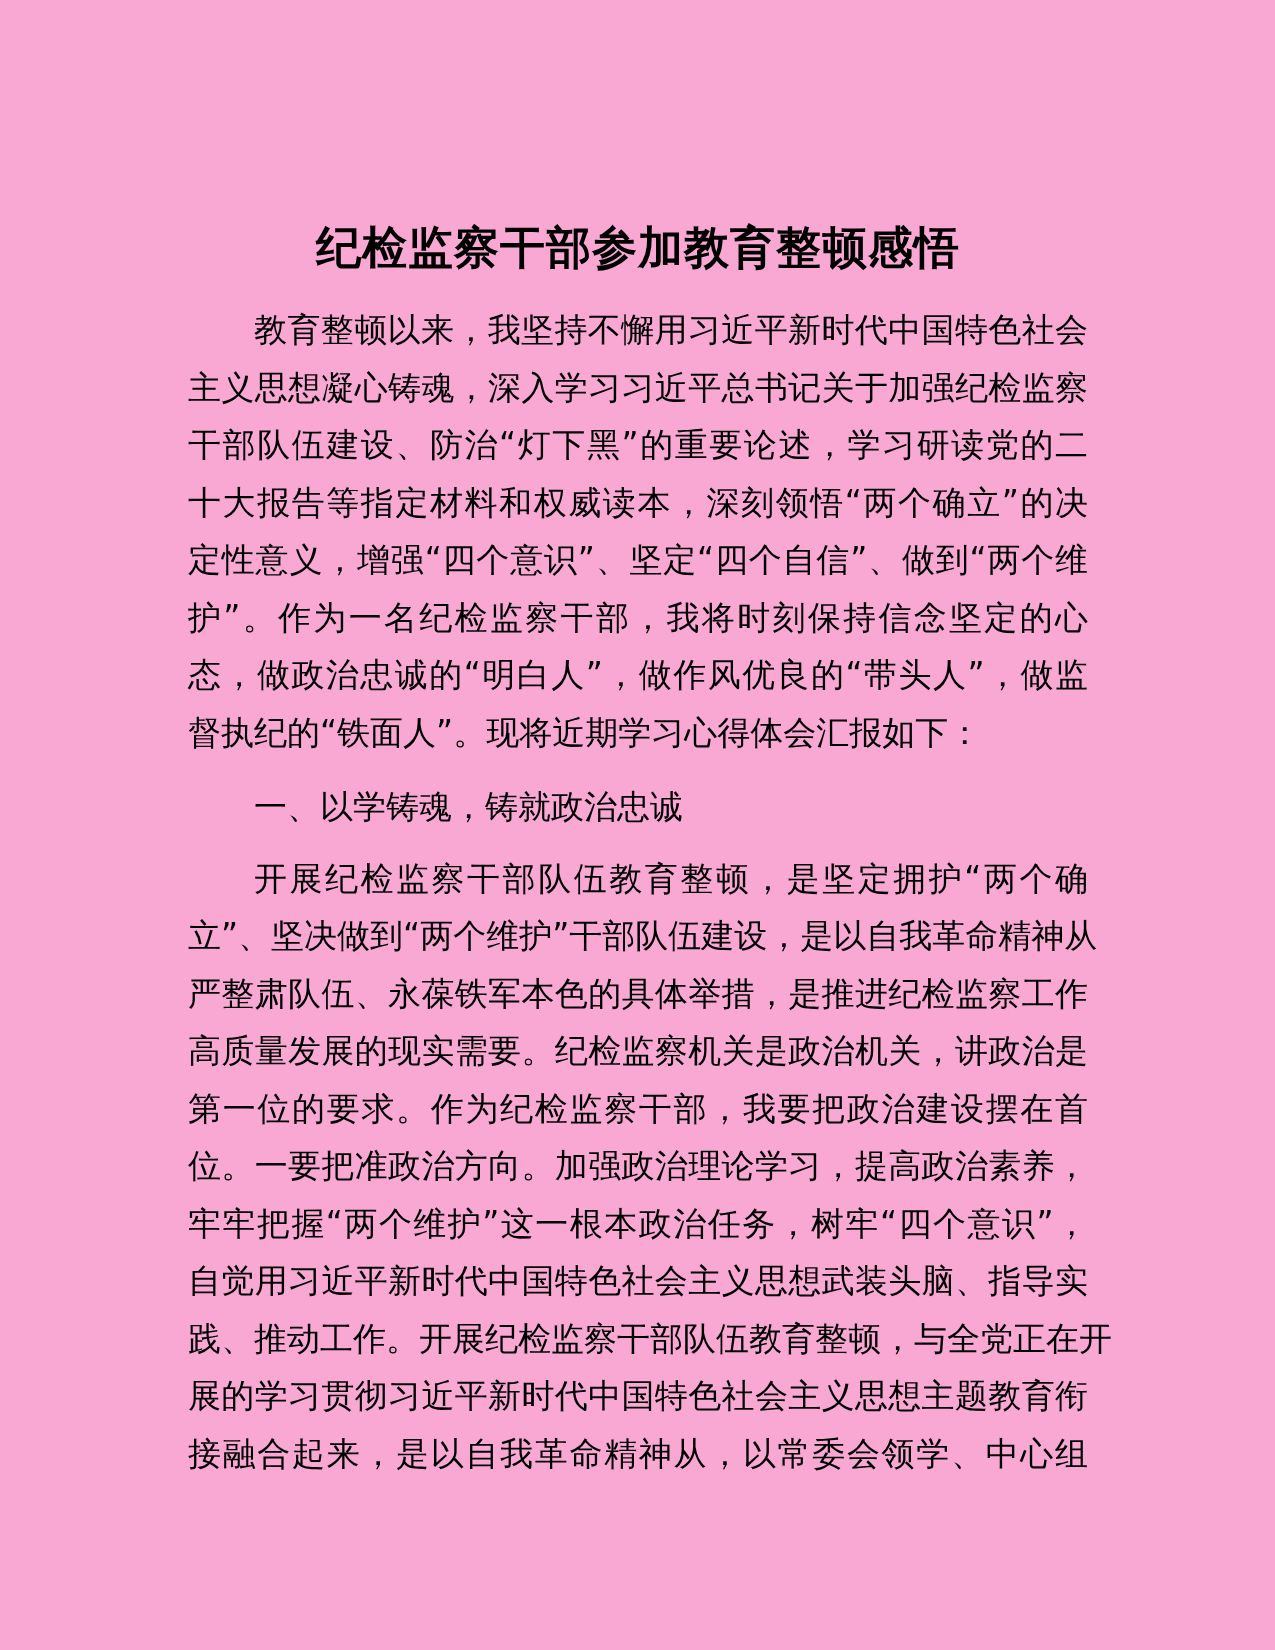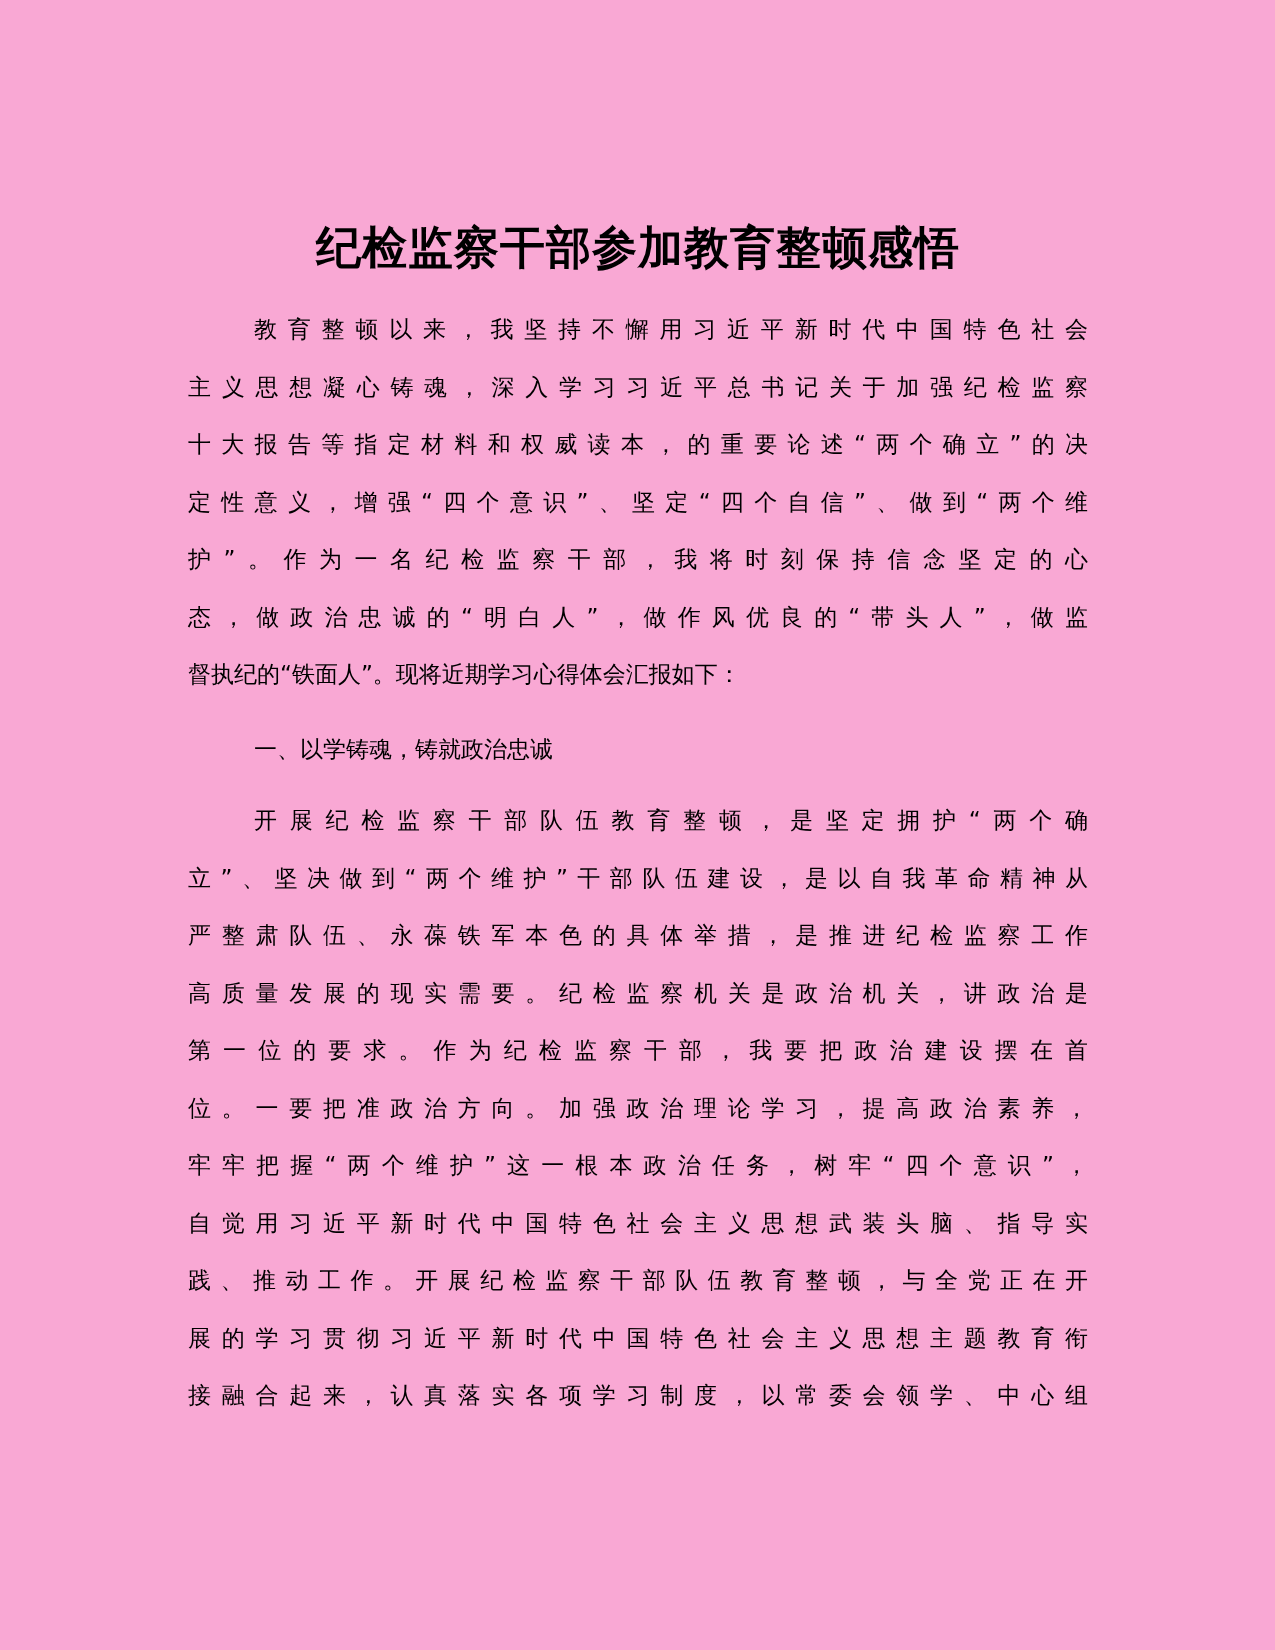--- a/index.html
+++ b/index.html
@@ -29,21 +29,21 @@
     line-height: 58px;
     height: 58px;
     text-align: center;
     letter-spacing: 1px;
     white-space: nowrap;
   }
   .paragraph {
     margin: 0;
   }
   .line {
-    font-size: 23px;
+    font-size: 33px;
     line-height: 57.5px;
     height: 57.5px;
     text-align: justify;
     text-align-last: justify;
     white-space: nowrap;
   }
   .line.indent {
     text-indent: 66px;
   }
   .line.no-stretch {
@@ -59,37 +59,38 @@
 <body>
 
 <div class="page">
   <div class="content">
 
     <h1 class="doc-title">纪检监察干部参加教育整顿感悟</h1>
 
     <div class="paragraph">
       <div class="line indent">教育整顿以来，我坚持不懈用习近平新时代中国特色社会</div>
       <div class="line">主义思想凝心铸魂，深入学习习近平总书记关于加强纪检监察</div>
-      <div class="line">十大报告等指定材料和权威读本，的重要论述“两个确立”的决</div>
+      <div class="line">干部队伍建设、防治“灯下黑”的重要论述，学习研读党的二</div>
+      <div class="line">十大报告等指定材料和权威读本，深刻领悟“两个确立”的决</div>
       <div class="line">定性意义，增强“四个意识”、坚定“四个自信”、做到“两个维</div>
       <div class="line">护”。作为一名纪检监察干部，我将时刻保持信念坚定的心</div>
       <div class="line">态，做政治忠诚的“明白人”，做作风优良的“带头人”，做监</div>
       <div class="line no-stretch">督执纪的“铁面人”。现将近期学习心得体会汇报如下：</div>
     </div>
 
     <div class="line indent heading no-stretch">一、以学铸魂，铸就政治忠诚</div>
 
     <div class="paragraph">
       <div class="line indent">开展纪检监察干部队伍教育整顿，是坚定拥护“两个确</div>
       <div class="line">立”、坚决做到“两个维护”干部队伍建设，是以自我革命精神从</div>
       <div class="line">严整肃队伍、永葆铁军本色的具体举措，是推进纪检监察工作</div>
       <div class="line">高质量发展的现实需要。纪检监察机关是政治机关，讲政治是</div>
       <div class="line">第一位的要求。作为纪检监察干部，我要把政治建设摆在首</div>
       <div class="line">位。一要把准政治方向。加强政治理论学习，提高政治素养，</div>
       <div class="line">牢牢把握“两个维护”这一根本政治任务，树牢“四个意识”，</div>
       <div class="line">自觉用习近平新时代中国特色社会主义思想武装头脑、指导实</div>
       <div class="line">践、推动工作。开展纪检监察干部队伍教育整顿，与全党正在开</div>
       <div class="line">展的学习贯彻习近平新时代中国特色社会主义思想主题教育衔</div>
-      <div class="line">接融合起来，认真落实各项学习制度，以常委会领学、中心组</div>
+      <div class="line">接融合起来，是以自我革命精神从，以常委会领学、中心组</div>
     </div>
 
   </div>
 </div>
 
 </body></html>

